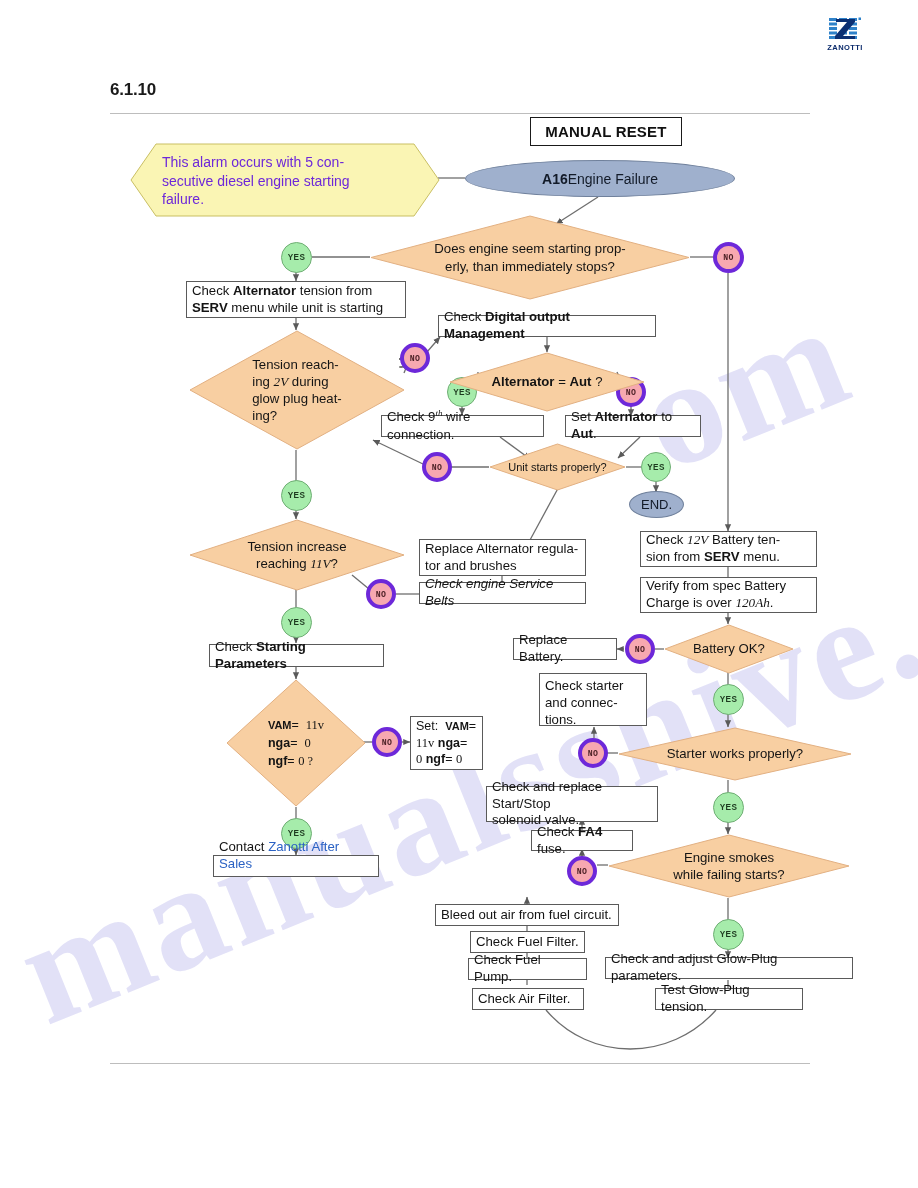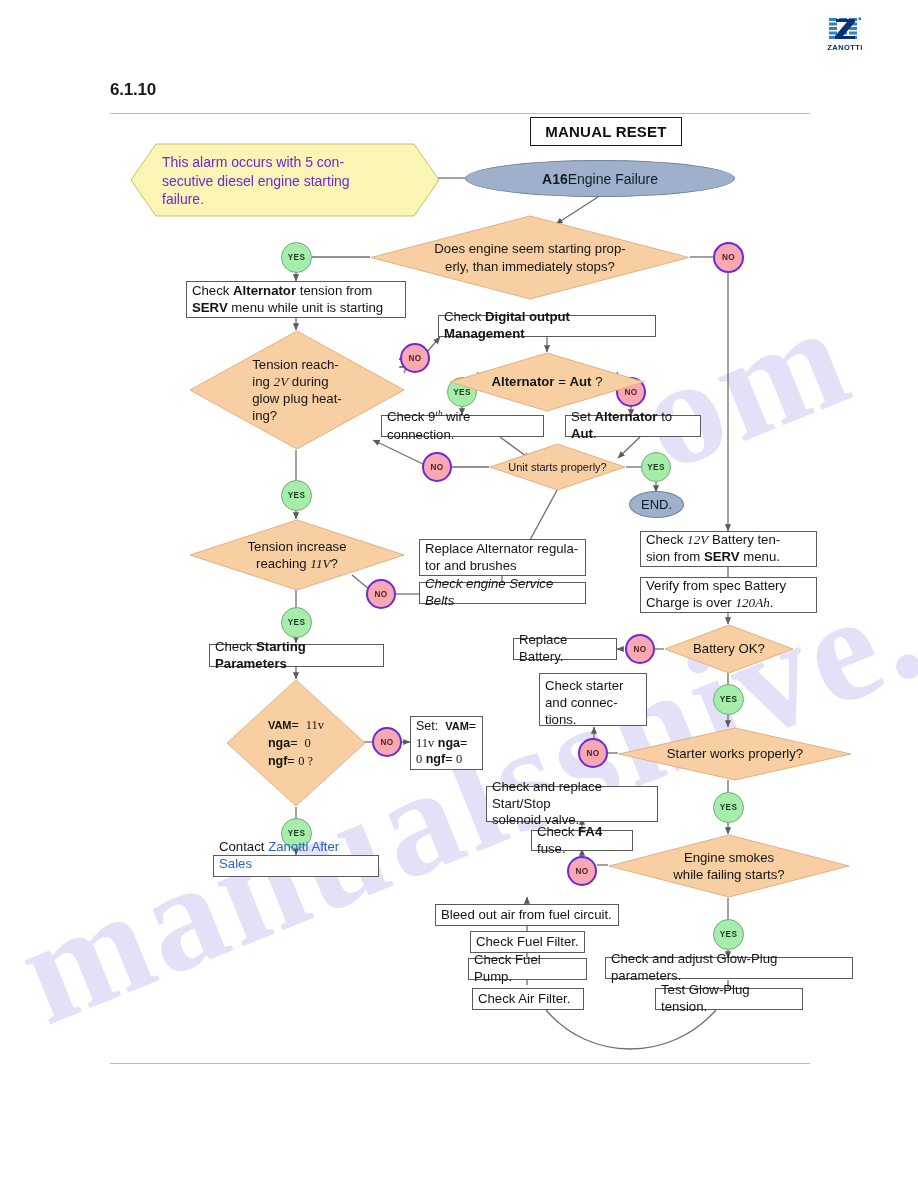--- a/index.html
+++ b/index.html
@@ -34,21 +34,21 @@
   .mono-it{font-family:"Liberation Serif", serif;font-style:italic;}
   .ser{font-family:"Liberation Serif", serif;}
 
   .diamond{display:flex;align-items:center;justify-content:center;text-align:center;}
   .diamond .dlabel{position:relative;z-index:2;font-size:13.2px;color:#141414;line-height:1.3;}
   .diamond .dshape{position:absolute;left:0;top:0;width:100%;height:100%;z-index:1;}
 
   .pill{border-radius:50%;display:flex;align-items:center;justify-content:center;
         font-size:8.2px;font-weight:bold;letter-spacing:.4px;color:#3a2020;}
   .pill.yes{background:#a6ecab;border:1px solid #6fae74;color:#1d3a1f;}
-  .pill.no{background:#f7a8b0;border:2px solid #6d28d9;color:#4a1f24;}
+  .pill.no{background:#f7a8b0;border:4px solid #6d28d9;color:#4a1f24;font-family:Liberation Mono, monospace;}
 
   .ellipse{border-radius:50%;background:#9fb0cd;border:1px solid #70819c;
            display:flex;align-items:center;justify-content:center;
            font-size:14px;color:#121a28;}
   .hexwrap{position:absolute;}
   .hexwrap .htext{position:relative;z-index:2;font-size:14px;line-height:1.33;color:#6d28d9;
                   padding:10px 0 0 32px;box-sizing:border-box;}
   .banner{position:absolute;border:1.6px solid #1a1a1a;background:#fff;
           font-size:15px;font-weight:bold;letter-spacing:.2px;color:#111;
           padding:2px 7px;display:flex;align-items:center;}

